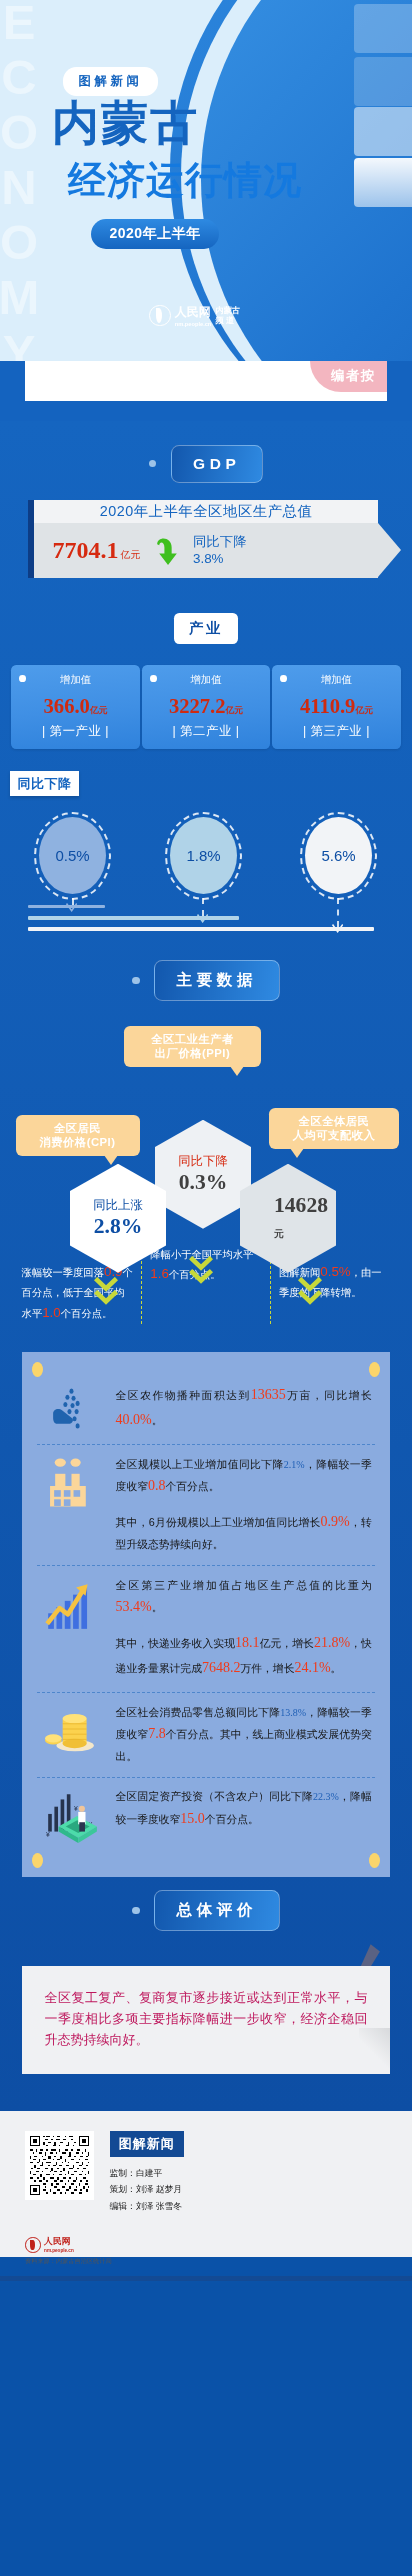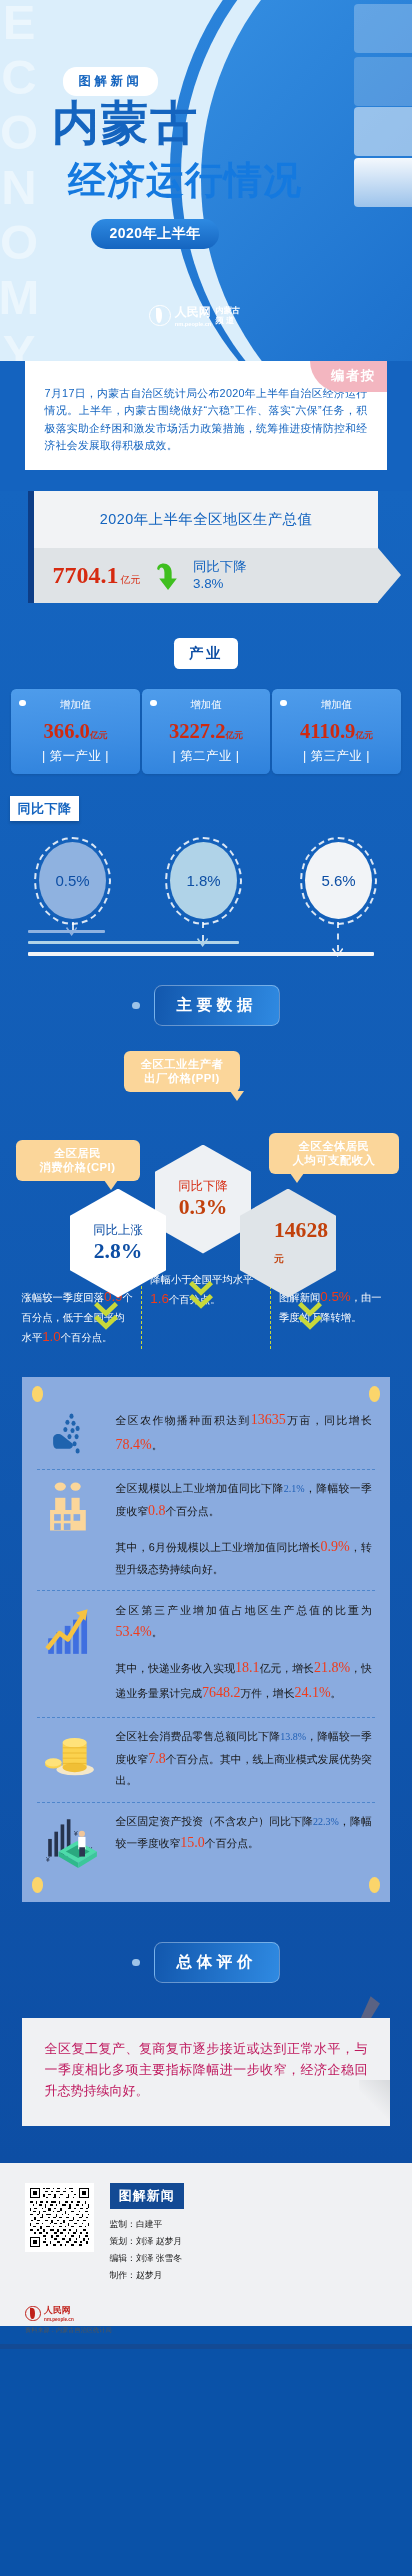--- a/index.html
+++ b/index.html
@@ -110,21 +110,21 @@
   .sect-chip {
     background:linear-gradient(100deg,#1257ad 0%, #2f8ae2 100%);
     border:0.5px solid rgba(255,255,255,0.35);
     border-radius:8.2px; color:#fff; font-weight:bold;
     padding:8.8px 21.6px; font-size:15.5px; letter-spacing:4.6px;
   }
 
   
   .gdp-wrap { margin:0 34px 5.2px 34px; position:relative; }
   .gdp-bar { position:absolute; left:-6.2px; top:0; width:6.2px; height:100%; background:#0d3d86; }
-  .gdp-top { background:#f2f3f5; padding:19px 0; text-align:center; }
+  .gdp-top { background:#f2f3f5; padding:2px 0; text-align:center; }
   .gdp-top span { font-size:14.4px; color:#1464bf; letter-spacing:0.5px; }
   .gdp-bot {
     background:#dfe3e6; display:flex; align-items:center; gap:13.4px;
     padding:11.3px 0 11.3px 18.5px; position:relative;
   }
   .gdp-bot:after{
     content:""; position:absolute; right:-23px; top:0;
     border-top:27px solid transparent; border-bottom:27px solid transparent;
     border-left:23px solid #dfe3e6;
   }
@@ -188,37 +188,37 @@
     border-radius:6.2px; padding:6.2px 8.2px; text-align:center;
     font-size:11.3px; line-height:1.28; letter-spacing:0.5px;
   }
   .bubble:after{
     content:""; position:absolute; bottom:-9.3px;
     border-left:7.2px solid transparent; border-right:7.2px solid transparent;
     border-top:10.3px solid #fbd69a;
   }
   .bub-cpi { left:15.5px; top:93px; width:124px; }
   .bub-cpi:after { left:88px; }
-  .bub-ppi { left:124px; top:4.1px;  width:116px; }
+  .bub-ppi { left:124px; top:4.1px;  width:137px; }
   .bub-ppi:after { left:106px; }
   .bub-inc { left:269px; top:86px; width:130px; }
   .bub-inc:after { left:20.6px; }
 
   .hex {
     position:absolute; width:96px; height:109px;
     clip-path: polygon(50% 0%, 100% 25%, 100% 75%, 50% 100%, 0% 75%, 0% 25%);
     display:flex; flex-direction:column; align-items:center; justify-content:center;
   }
   .hex-cpi { left:70px; top:142px; background:#ffffff; }
   .hex-ppi { left:155px; top:98px; background:#eef1f4; }
   .hex-inc { left:240px; top:142px; background:#dfe4e8;padding-left:34px; }
   .hex-lbl { font-size:12.4px; color:#0d4ea4; }
   .hex-lbl.red { color:#d62a10; }
   .hex-num { font-size:21.6px; font-weight:bold; color:#0d4ea4; font-family:"Liberation Serif", serif; }
-  .hex-num.red { color:#c2410c; }
+  .hex-num.red { color:#404040; }
   .hex-num small { font-size:9.8px; }
 
   .ychev { position:absolute; width:24px; }
   .yc1 { left:94px; top:255px; }
   .yc2 { left:189px; top:234px; }
   .yc3 { left:298px; top:255px; }
 
   .notes-row { display:flex; margin:2.1px 13.4px 0 13.4px; }
   .note { flex:1; color:#fff; font-size:10.3px; line-height:1.7; padding:0 8.2px; }
   .note.mid { border-left:1.5px dashed #c7d83a; border-right:1.5px dashed #c7d83a; }
@@ -300,25 +300,28 @@
       <div class="logo-side">
         <div>内蒙古</div>
         <div>频 道</div>
       </div>
     </div>
   </div>
 
   <div class="intro-wrap">
     <div class="intro-card">
       <div class="intro-tag">编者按</div>
-      <div class="intro-text">7月17日，内蒙古自治区统计局公布2020年上半年自治区经济运行情况。上半年，内蒙古围绕做好“六稳”工作、落实“六保”任务，积极落实助企纾困和激发市场活力政策措施，统筹推进疫情防控和经济社会发展取得积极成效。</div>
     </div>
   </div>
 
   <div class="section-blue">
+    <div class="sect-head">
+      <div class="sect-dot"></div>
+      <div class="sect-chip">GDP</div>
+    </div>
 
     <div class="gdp-wrap">
       <div class="gdp-bar"></div>
       <div class="gdp-top">
         <span>2020年上半年全区地区生产总值</span>
       </div>
       <div class="gdp-bot">
         <div>
           <span class="gdp-num">7704.1</span><span class="gdp-unit">亿元</span>
         </div>
@@ -456,21 +459,21 @@
               <ellipse cx="50" cy="44" rx="4" ry="5"></ellipse>
                 <ellipse cx="60" cy="40" rx="4" ry="5"></ellipse>
               <ellipse cx="44" cy="56" rx="4" ry="5"></ellipse>
                 <ellipse cx="58" cy="56" rx="4" ry="5"></ellipse>
               <ellipse cx="54" cy="70" rx="4" ry="5"></ellipse>
                 <ellipse cx="60" cy="84" rx="4" ry="5"></ellipse>
             </g>
           </svg>
         </div>
         <div class="ptext">
-          <p><span>全区农作物播种面积达到</span><span class="red">13635</span><span>万亩，同比增长</span><span class="red">78.4%</span><span>。</span></p>
+          <p><span>全区农作物播种面积达到</span><span class="red">13635</span><span>万亩，同比增长</span><span class="red">40.0%</span><span>。</span></p>
         </div>
       </div>
 
       <div class="prow">
         <div class="picon">
           <svg width="49" height="57" viewBox="0 0 96 110">
             <ellipse cx="26" cy="14" rx="11" ry="8" fill="#fbd69a"></ellipse>
             <ellipse cx="56" cy="14" rx="10" ry="8" fill="#fbd69a"></ellipse>
             <path d="M16 36 L36 36 L36 62 L16 62 Z" fill="#fbd69a"></path>
             <path d="M48 36 L64 36 L64 62 L48 62 Z" fill="#fbd69a"></path>
@@ -554,21 +557,21 @@
             <rect x="70" y="68" width="11" height="18" fill="#2b3550"></rect>
             <circle cx="75" cy="42" r="6" fill="#f0c59a"></circle>
           </svg>
         </div>
         <div class="ptext">
           <p><span>全区固定资产投资（不含农户）同比下降</span><span class="blue">22.3%</span><span>，降幅较一季度收窄</span><span class="red">15.0</span><span>个百分点。</span></p>
         </div>
       </div>
     </div>
 
-    <div class="sect-head" style="padding-top:40px;">
+    <div class="sect-head" style="padding-top:13px;">
       <div class="sect-dot"></div>
       <div class="sect-chip">总体评价</div>
     </div>
 
     <div class="final-wrap">
       <svg class="pen" width="36" height="57" viewBox="0 0 70 110">
         <path d="M46 2 L64 16 L30 72 L14 82 L18 64 Z" fill="#5a6283"></path>
         <path d="M14 82 L18 64 L30 72 Z" fill="#f5c242"></path>
         <path d="M14 82 L19 72 L24 76 Z" fill="#2b3550"></path>
       </svg>
@@ -750,21 +753,20 @@
             <rect x="33" y="38" width="2" height="1"></rect>
         </g>
       </svg>
     </div>
 
     <div class="fcred">
       <div class="fcred-title">图解新闻</div>
       <div class="fcred-line">监制：白建平</div>
       <div class="fcred-line">策划：刘泽 赵梦月</div>
       <div class="fcred-line">编辑：刘泽 张雪冬</div>
-      <div class="fcred-line">制作：赵梦月</div>
     </div>
   </div>
 
   <div class="footer" style="padding-top:0;padding-bottom:4.1px;align-items:flex-end;">
     <div class="redlogo">
       <div class="m"></div>
       <div>
         <div class="t">人民网</div>
         <div class="u">nm.people.cn</div>
       </div>

